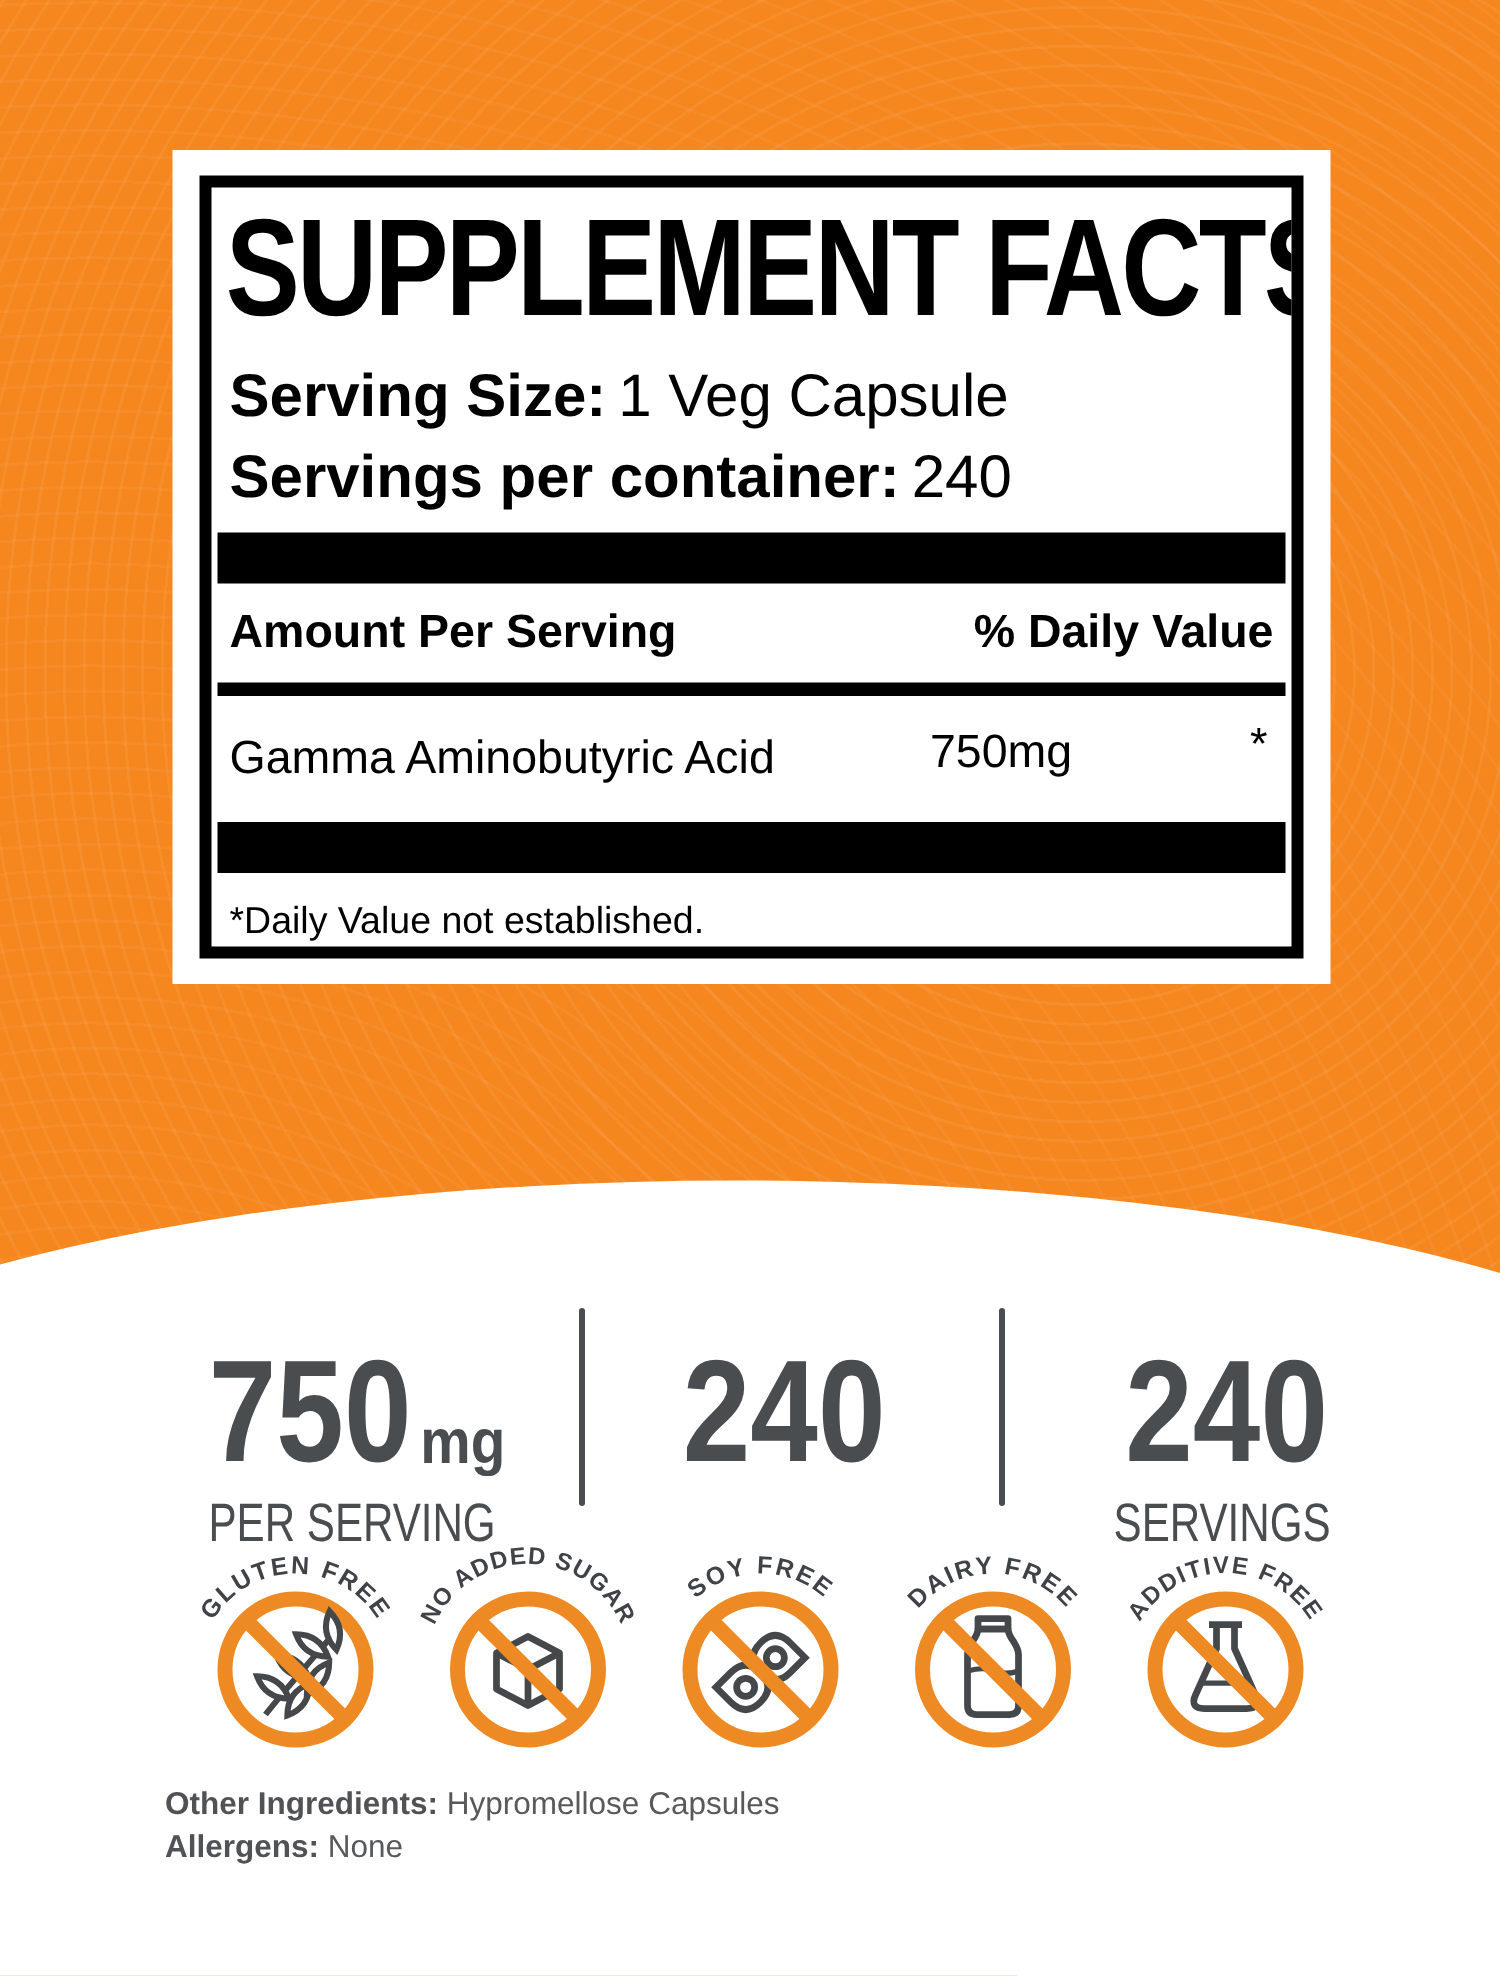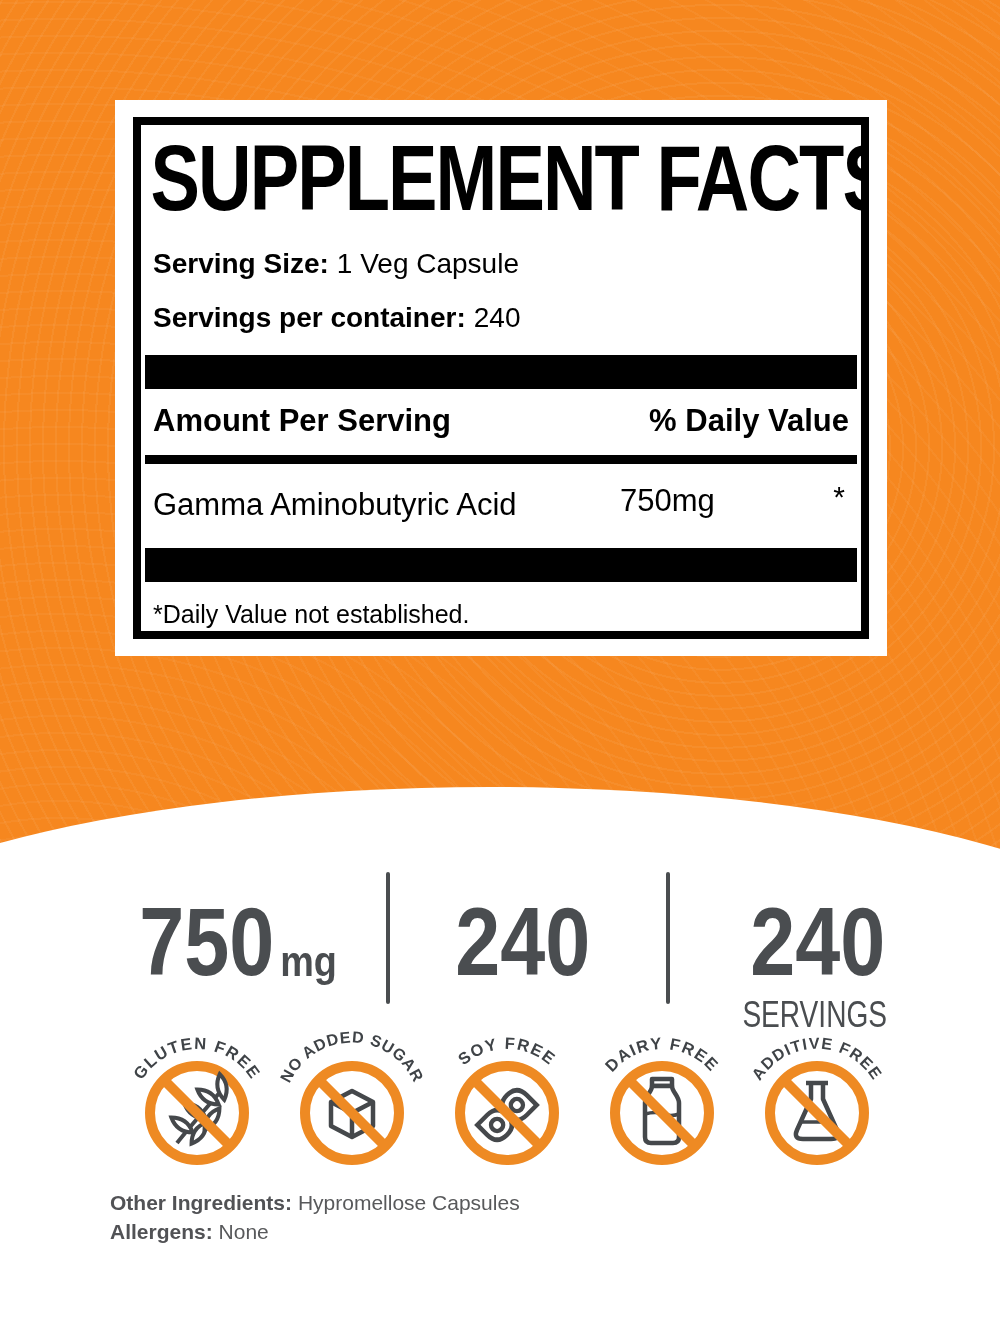--- a/index.html
+++ b/index.html
@@ -40,21 +40,21 @@
     padding:0 10px;
     font-size:78px;line-height:80px;
     font-weight:bold;color:#000;
     letter-spacing:-2px;white-space:nowrap;
     transform:scale(0.95,1.18);
     transform-origin:left top;
   }
   .facts-line{
     margin-top:38px;
     padding:0 12px;
-    font-size:28px;line-height:30px;color:#000;
+    font-size:40px;line-height:30px;color:#000;
   }
   .facts-line.second{margin-top:24px;}
   .facts-line .lbl{font-weight:bold;}
   .facts-line .val{margin-left:8px;}
   .bar{background:#000;margin:0 4px;}
   .bar.thick1{margin-top:22px;height:34px;}
   .bar.thin{margin-top:18px;height:9px;}
   .bar.thick2{margin-top:26px;height:34px;}
   .facts-header{
     display:flex;justify-content:space-between;
@@ -154,20 +154,21 @@
       </div>
 
       <div class="bar thick2"></div>
 
       <div class="footnote">*Daily Value not established.</div>
     </div>
   </div>
 
   <div class="stat stat1">
     <div class="num-line"><span class="num">750</span><span class="unit">mg</span></div>
+    <div><span class="stat-label">PER SERVING</span></div>
   </div>
   <div class="vdivider vd1"></div>
   <div class="stat stat2">
     <div class="num-line"><span class="num">240</span><span class="unit"></span></div>
   </div>
   <div class="vdivider vd2"></div>
   <div class="stat stat3">
     <div class="num-line"><span class="num">240</span><span class="unit"></span></div>
     <div><span class="stat-label">SERVINGS</span></div>
   </div>

